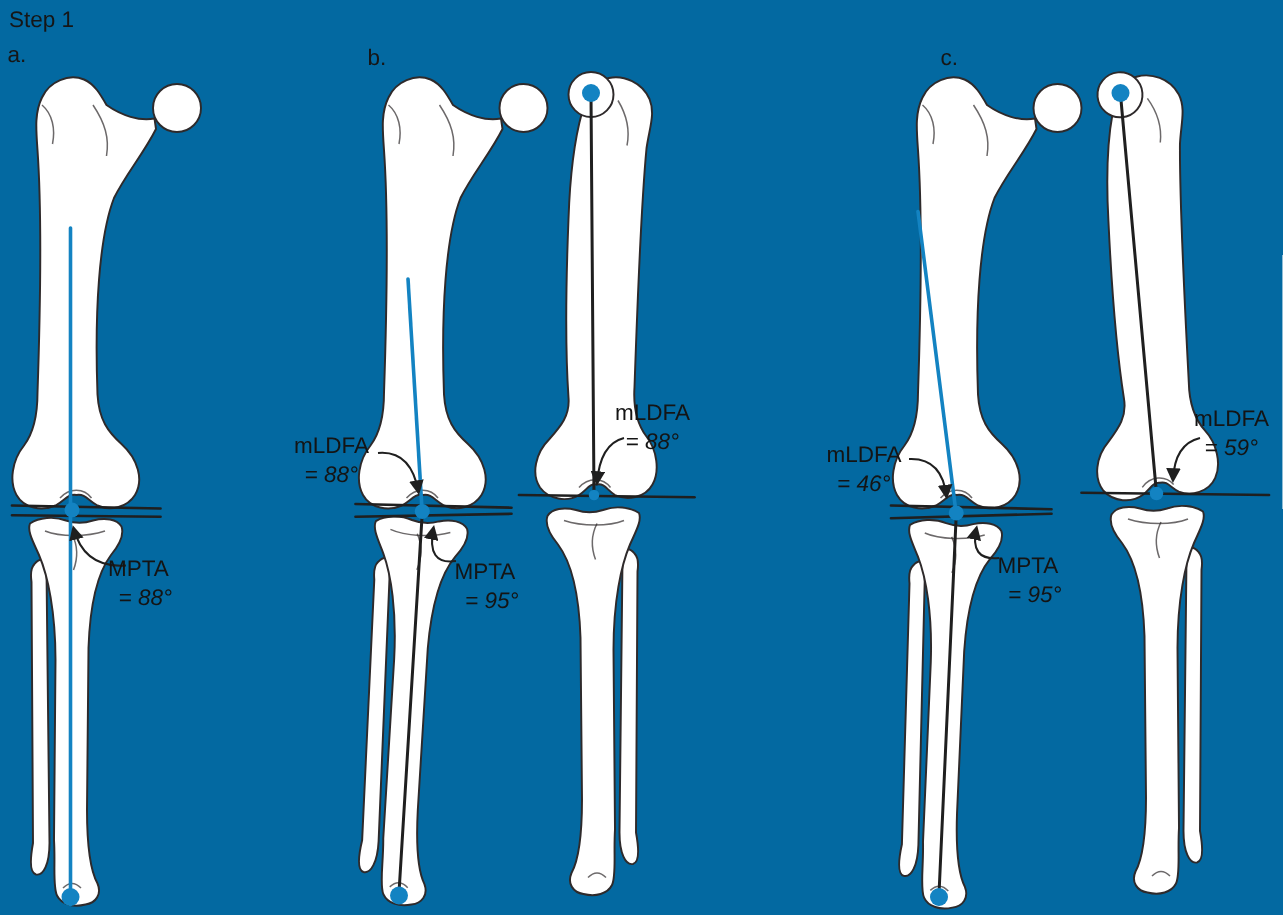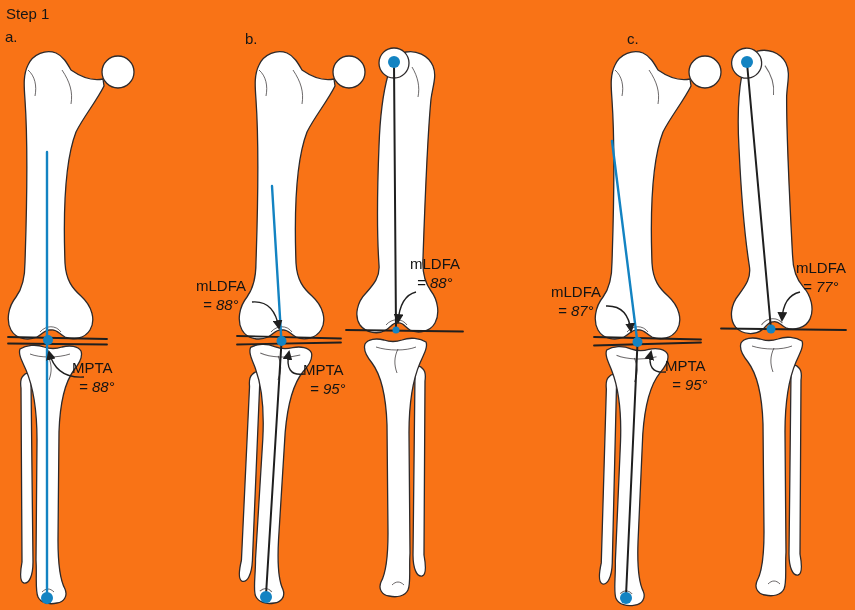--- a/index.html
+++ b/index.html
@@ -1,23 +1,23 @@
 <!DOCTYPE html>
 <html style="--color-accent: #1383c2; --color-line: #1f1f1f; --color-bone: #2e2a2b;"><head>
 <meta charset="utf-8">
 <style>
   html,body{margin:0;padding:0;background:#ffffff;}
   .canvas{
-    position:relative;width:855px;height:610px;background:#f97316;
+    position:relative;width:855px;height:610px;background:#0369a1;
     font-family:"Liberation Sans",sans-serif;color:#161616;overflow:hidden;
   }
   .canvas svg{position:absolute;left:0;top:0;}
   .step-title{position:absolute;font-size:15px;color:#161616;}
   .panel-letter{position:absolute;font-size:15px;color:#161616;}
-  .ann{position:absolute;font-size:15px;line-height:19px;color:#141414;white-space:nowrap;}
+  .ann{position:absolute;font-size:15px;line-height:19px;color:#141414;white-space:nowrap;margin-top:12px;}
   .ann .val{padding-left:7px;font-style:italic;}
   .bone{fill:#ffffff;stroke:var(--color-bone,#2e2a2b);stroke-width:1.3;stroke-linejoin:round;stroke-linecap:round;}
   .bone-detail{fill:none;stroke:var(--color-bone,#2e2a2b);stroke-width:1;opacity:.7;}
   .jointline{fill:none;stroke:var(--color-line,#1f1f1f);stroke-width:1.8;stroke-linecap:round;}
   .axis-blue{stroke:var(--color-accent,#1383c2);stroke-width:2.4;fill:none;stroke-linecap:round;}
   .axis-dark{stroke:var(--color-line,#1f1f1f);stroke-width:2;fill:none;stroke-linecap:round;}
   .dot{fill:var(--color-accent,#1383c2);stroke:none;}
   .leader{fill:none;stroke:var(--color-line,#1f1f1f);stroke-width:1.4;}
 </style>
 </head>
@@ -188,24 +188,24 @@
     <div>MPTA</div>
     <div class="val">= 95°</div>
   </div>
   <div class="ann" style="left:410px;top:254px">
     <div>mLDFA</div>
     <div class="val">= 88°</div>
   </div>
 
   <div class="ann" style="left:551px;top:282px">
     <div>mLDFA</div>
-    <div class="val">= 87°</div>
+    <div class="val">= 46°</div>
   </div>
   <div class="ann" style="left:665px;top:356px">
     <div>MPTA</div>
     <div class="val">= 95°</div>
   </div>
   <div class="ann" style="left:796px;top:258px">
     <div>mLDFA</div>
-    <div class="val">= 77°</div>
+    <div class="val">= 59°</div>
   </div>
 
 </div>
 
 </body></html>

